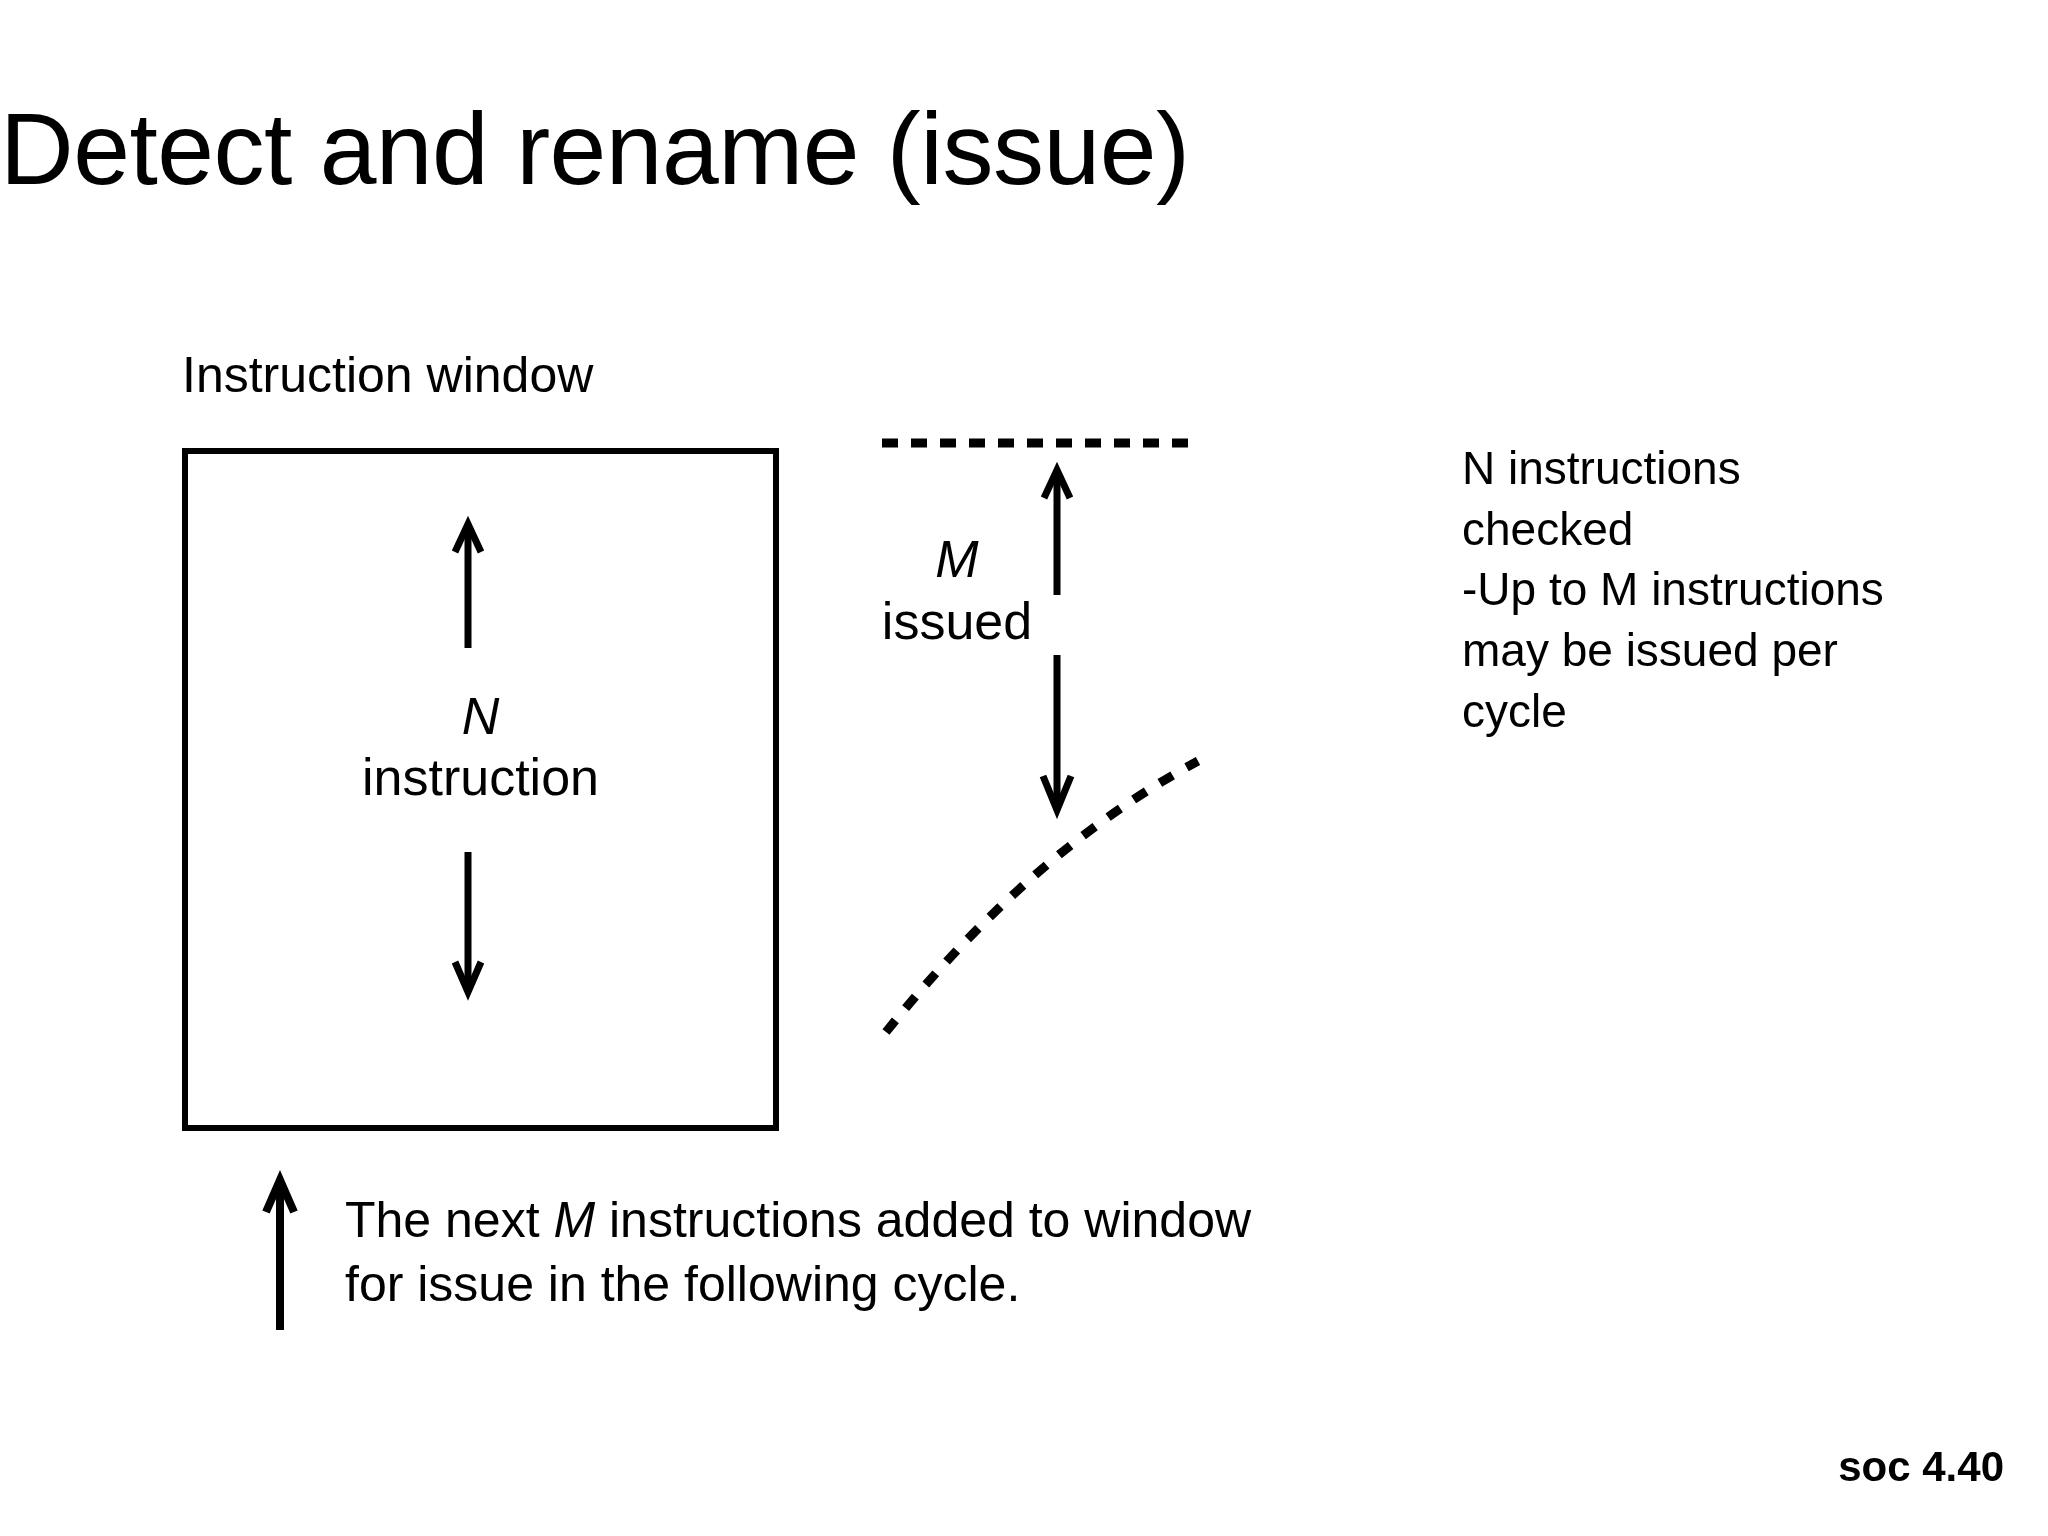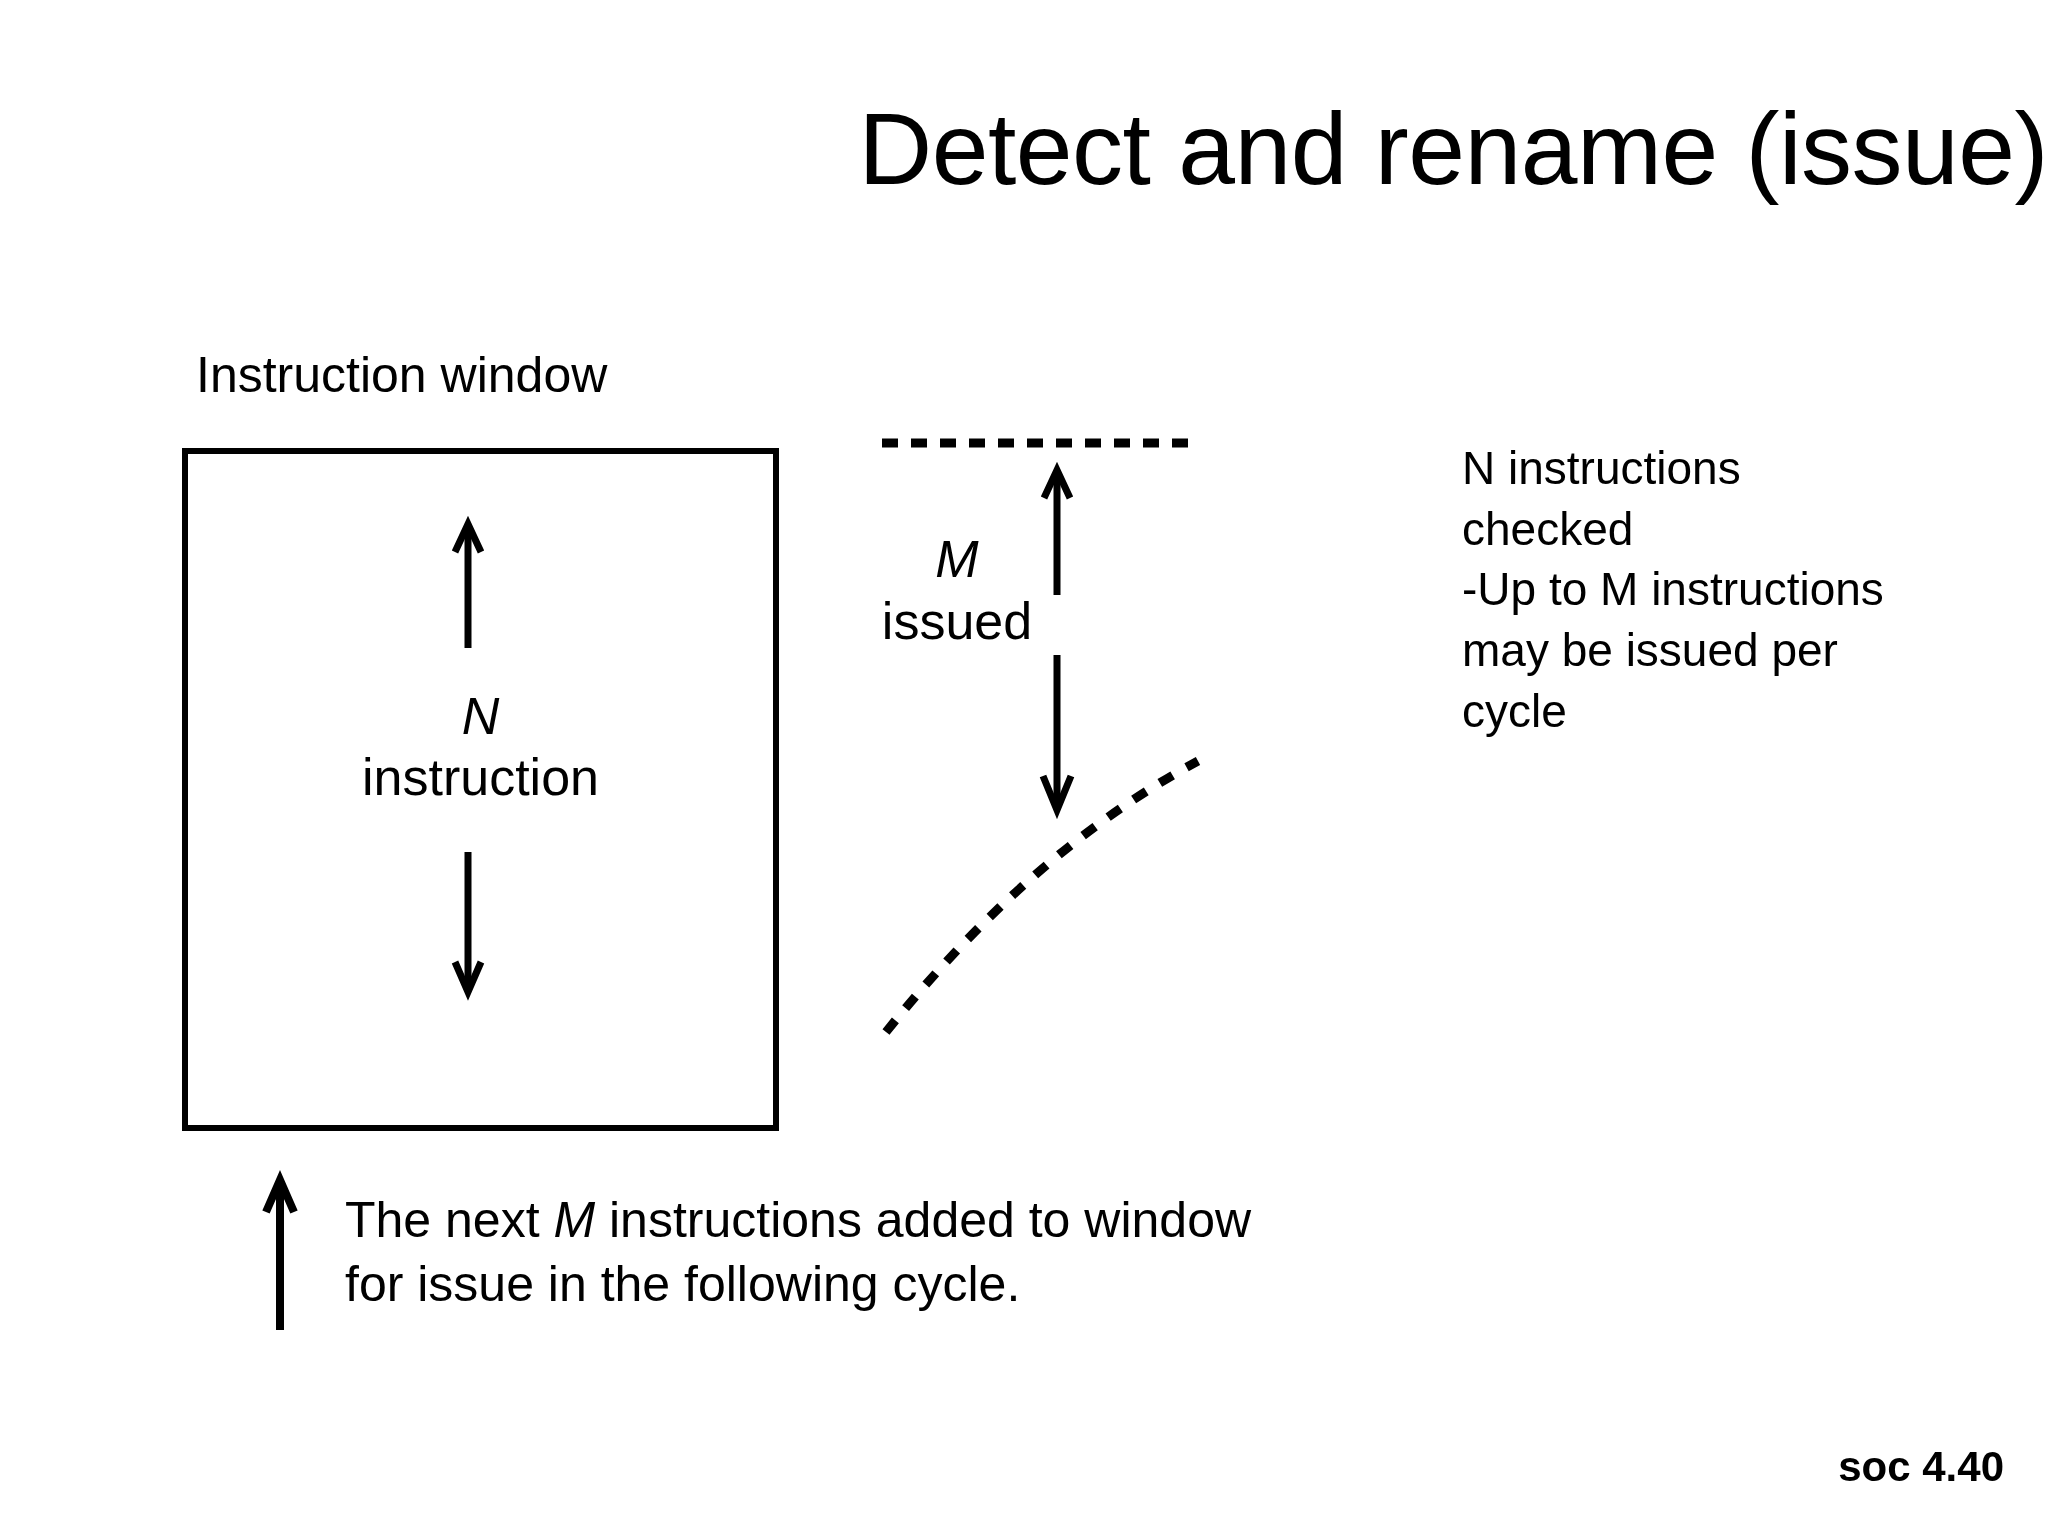--- a/index.html
+++ b/index.html
@@ -19,33 +19,33 @@
     background: #ffffff;
     overflow: hidden;
   }
 
   
   #slide-title {
     position: absolute;
     left: 0;
     top: 96px;
     width: 2048px;
-    text-align: right;
+    text-align: left;
     font-size: 102px;
     line-height: 1.05;
     font-weight: normal;
     letter-spacing: -0.5px;
     color: #000000;
     white-space: nowrap;
   }
 
   
   #iw-label {
     position: absolute;
-    left: 196px;
+    left: 182px;
     top: 348px;
     font-size: 50px;
     line-height: 1.1;
     white-space: nowrap;
   }
 
   
   #iw-box {
     position: absolute;
     left: 182px;

